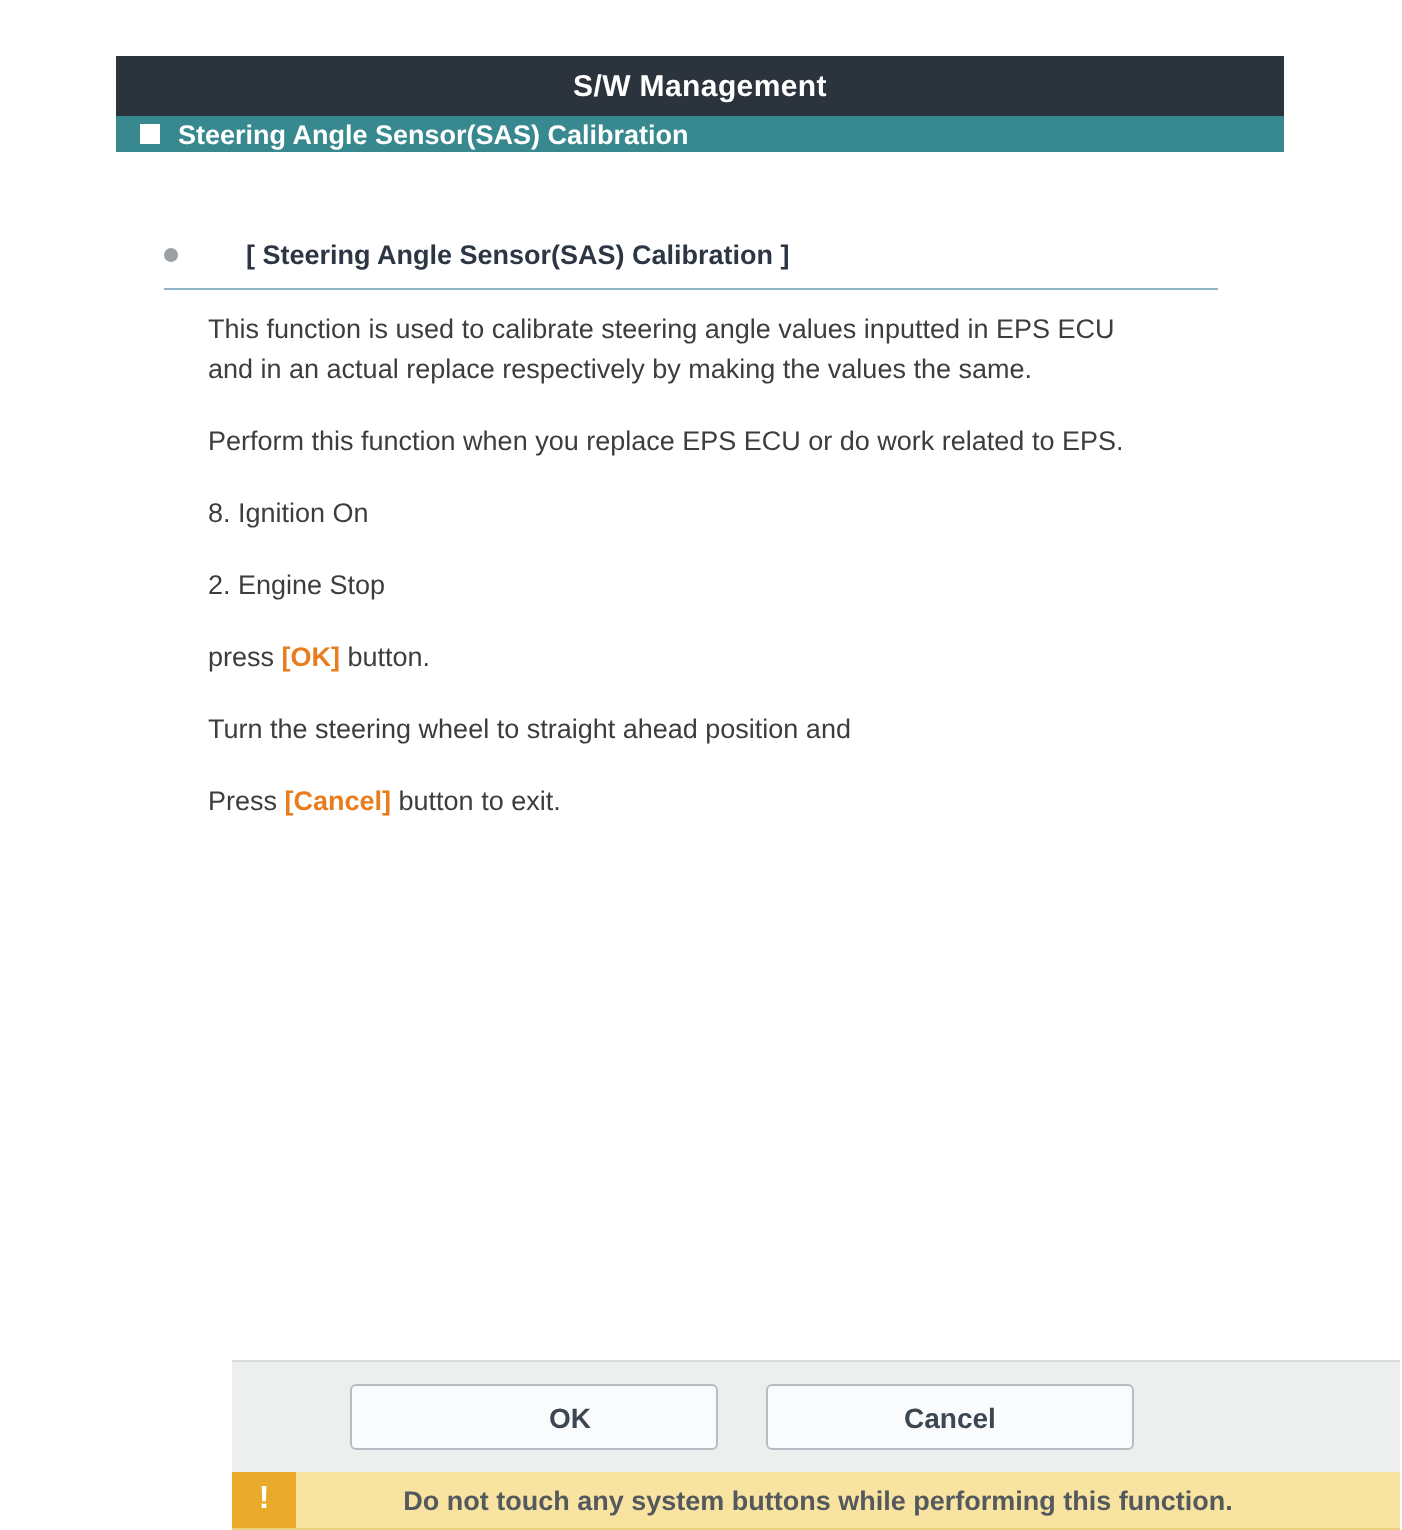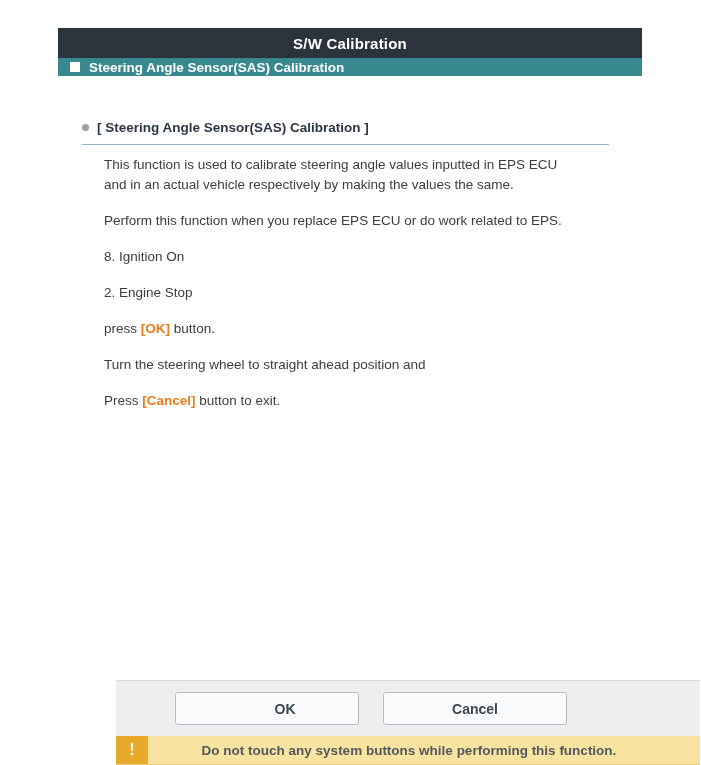--- a/index.html
+++ b/index.html
@@ -24,20 +24,21 @@
     width: 10px; height: 10px; background: #ffffff; margin-right: 9px; flex: 0 0 auto;
   }
 
   
   .doc-title {
     position: absolute; left: 24px; top: 92px; width: 527px;
     display: flex; align-items: center;
     font-weight: bold; font-size: 13.5px; color: #2d3743;
     padding-bottom: 9px;
     border-bottom: 1px solid var(--rule, #8fb7c9);
+    gap: 26px;
   }
   .doc-title .bullet {
     width: 7px; height: 7px; border-radius: 50%;
     background: var(--bullet, #9aa0a3); margin-right: 8px; flex: 0 0 auto;
   }
 
   
   .instructions {
     position: absolute; left: 46px; top: 127px; width: 540px;
     font-size: 13.5px; color: #3d3d3d;
@@ -77,35 +78,35 @@
     padding-right: 30px;
   }
 </style>
 </head>
 <body>
 
 <div class="page">
   <div class="content">
 
     <div class="titlebar">
-      <span>S/W Calibration</span>
+      <span>S/W Management</span>
     </div>
 
     <div class="subtitlebar">
       <span class="sq"></span>
       <span>Steering Angle Sensor(SAS) Calibration</span>
     </div>
 
     <div class="doc-title">
       <span class="bullet"></span>
       <span>[ Steering Angle Sensor(SAS) Calibration ]</span>
     </div>
 
     <div class="instructions">
-        <p class="para"><span>This function is used to calibrate steering angle values inputted in EPS ECU</span><br><span>and in an actual vehicle respectively by making the values the same.</span></p>
+        <p class="para"><span>This function is used to calibrate steering angle values inputted in EPS ECU</span><br><span>and in an actual replace respectively by making the values the same.</span></p>
         <p class="para"><span>Perform this function when you replace EPS ECU or do work related to EPS.</span></p>
         <p class="para"><span>8. Ignition On</span></p>
         <p class="para"><span>2. Engine Stop</span></p>
         <p class="para"><span>press </span><span class="accent">[OK]</span><span> button.</span></p>
         <p class="para"><span>Turn the steering wheel to straight ahead position and</span></p>
         <p class="para"><span>Press </span><span class="accent">[Cancel]</span><span> button to exit.</span></p>
       </div>
 
     <div class="btnbar">
       <button class="btn btn-ok">OK</button>

